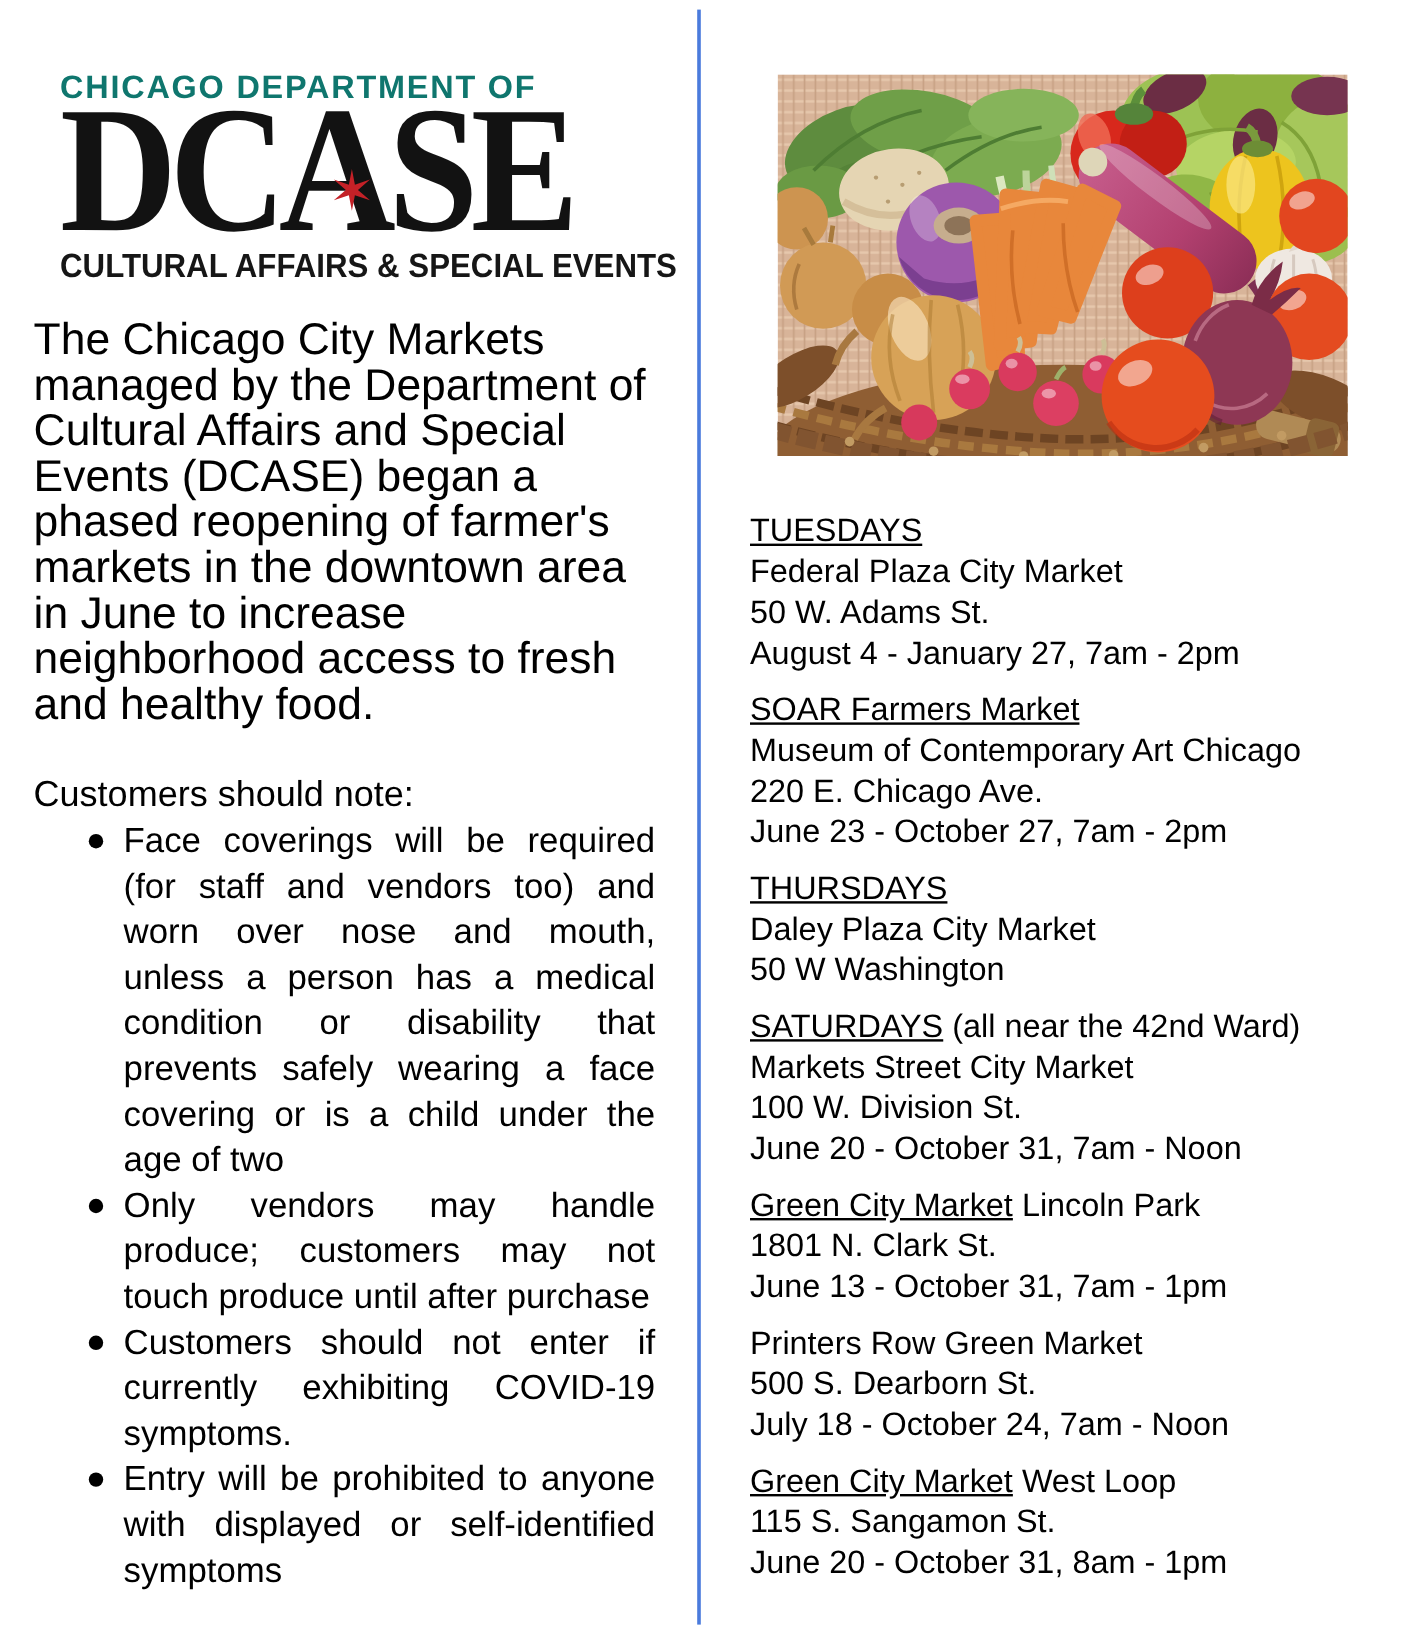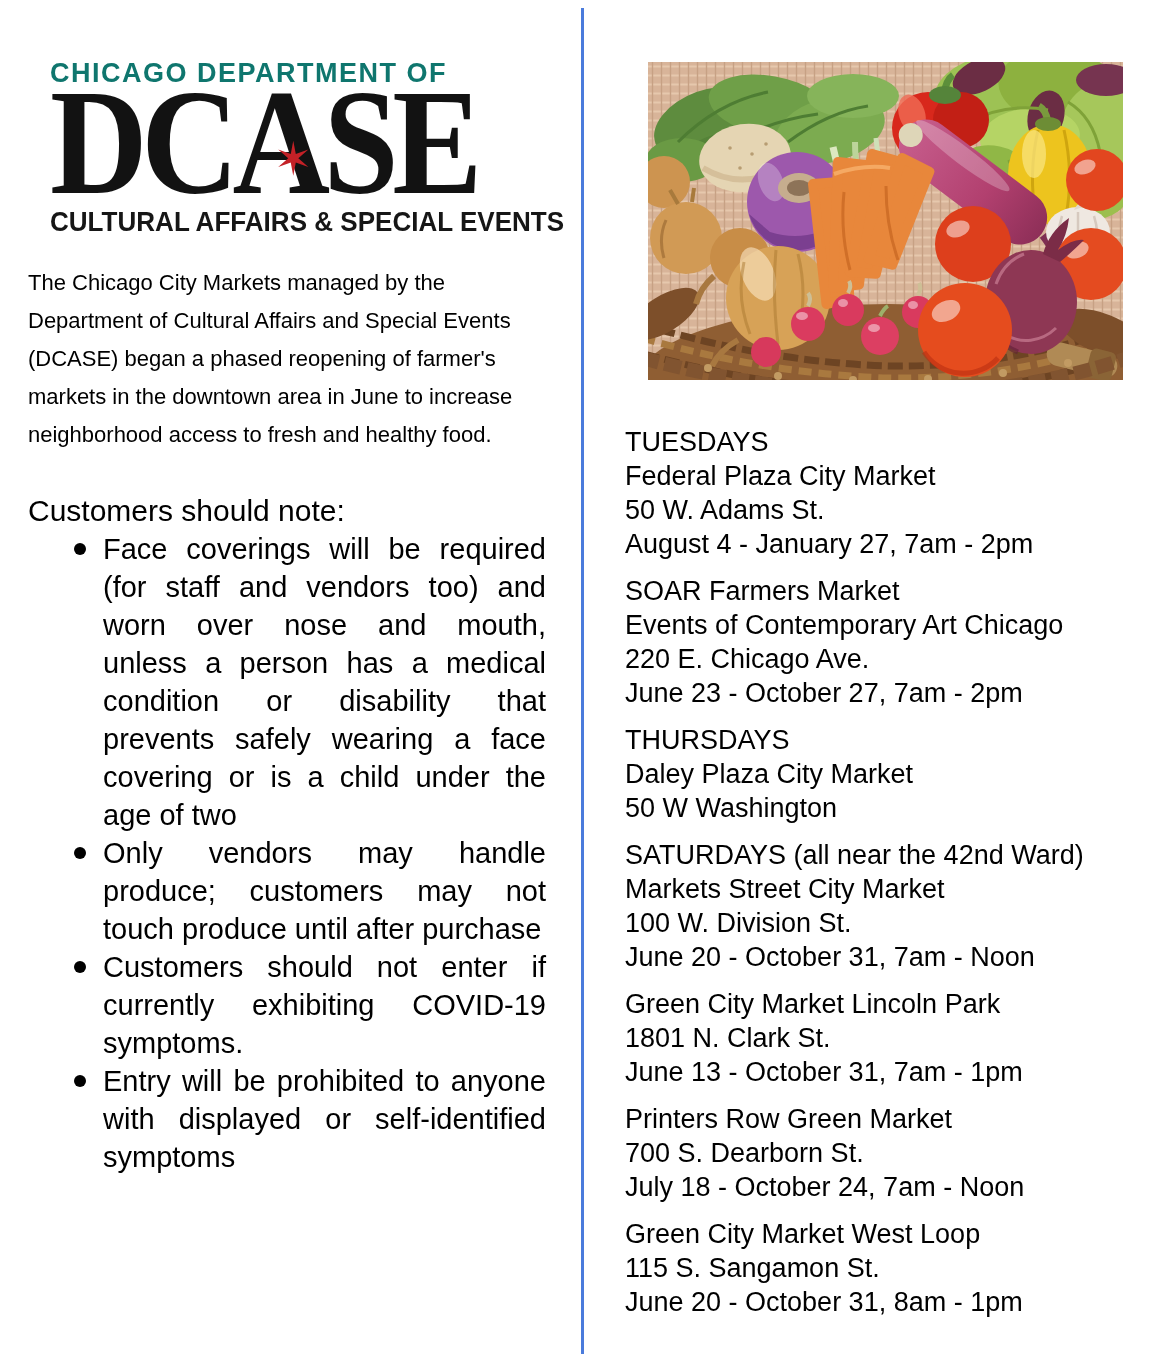--- a/index.html
+++ b/index.html
@@ -22,36 +22,36 @@
     transform:scaleX(.9);transform-origin:0 50%;white-space:nowrap;color:#121212;
   }
   .logo-star{
     position:absolute;left:224px;top:46px;font-size:46px;line-height:1;
     font-family:"DejaVu Sans",sans-serif;
   }
   .logo-bottom{
     font-size:28px;font-weight:bold;letter-spacing:0;margin-top:4px;
     transform:scaleX(.93);transform-origin:0 0;white-space:nowrap;color:#161616;
   }
-  .intro{margin-top:26px;font-size:22px;line-height:38px}
+  .intro{margin-top:26px;font-size:37px;line-height:38px}
   .note-heading{margin-top:38px;font-size:30px;line-height:38px}
   ul.notes{list-style:none;margin:0;padding:0;font-size:29px;line-height:38px}
   .notes li{position:relative;padding-left:75px;text-align:justify}
   .notes li::before{
     content:"";position:absolute;left:46px;top:13px;width:12px;height:12px;
     border-radius:50%;background:#000;
   }
 
   
   .right-col{position:absolute;left:625px;top:62px;width:540px}
   .photo{display:block;margin-left:23px}
   .markets{margin-top:45px;font-size:27px;line-height:34px}
   .market-group{margin-bottom:13px}
   .market-line{white-space:nowrap}
-  .u{}
+  .u{text-decoration:underline}
 </style>
 </head>
 <body>
 
 <div class="divider" style="background: rgb(74, 123, 220);"></div>
 
 <div class="left-col">
 
   <div class="logo">
     <div class="logo-top">CHICAGO DEPARTMENT OF</div>
@@ -255,21 +255,21 @@
 
   <div class="markets">
       <div class="market-group">
     <div class="market-line market-heading"><span class="u">TUESDAYS</span><span></span></div>
   <div class="market-line">Federal Plaza City Market</div>
         <div class="market-line">50 W. Adams St.</div>
         <div class="market-line">August 4 - January 27, 7am - 2pm</div>
       </div>
       <div class="market-group">
     <div class="market-line market-heading"><span class="u">SOAR Farmers Market</span><span></span></div>
-  <div class="market-line">Events of Contemporary Art Chicago</div>
+  <div class="market-line">Museum of Contemporary Art Chicago</div>
         <div class="market-line">220 E. Chicago Ave.</div>
         <div class="market-line">June 23 - October 27, 7am - 2pm</div>
       </div>
       <div class="market-group">
     <div class="market-line market-heading"><span class="u">THURSDAYS</span><span></span></div>
   <div class="market-line">Daley Plaza City Market</div>
         <div class="market-line">50 W Washington</div>
       </div>
       <div class="market-group">
     <div class="market-line market-heading"><span class="u">SATURDAYS</span><span> (all near the 42nd Ward)</span></div>
@@ -277,21 +277,21 @@
         <div class="market-line">100 W. Division St.</div>
         <div class="market-line">June 20 - October 31, 7am - Noon</div>
       </div>
       <div class="market-group">
     <div class="market-line market-heading"><span class="u">Green City Market</span><span> Lincoln Park</span></div>
   <div class="market-line">1801 N. Clark St.</div>
         <div class="market-line">June 13 - October 31, 7am - 1pm</div>
       </div>
       <div class="market-group">
     <div class="market-line market-heading"><span class="u"></span><span>Printers Row Green Market</span></div>
-  <div class="market-line">700 S. Dearborn St.</div>
+  <div class="market-line">500 S. Dearborn St.</div>
         <div class="market-line">July 18 - October 24, 7am - Noon</div>
       </div>
       <div class="market-group">
     <div class="market-line market-heading"><span class="u">Green City Market</span><span> West Loop</span></div>
   <div class="market-line">115 S. Sangamon St.</div>
         <div class="market-line">June 20 - October 31, 8am - 1pm</div>
       </div>
     </div>
 </div>
 

